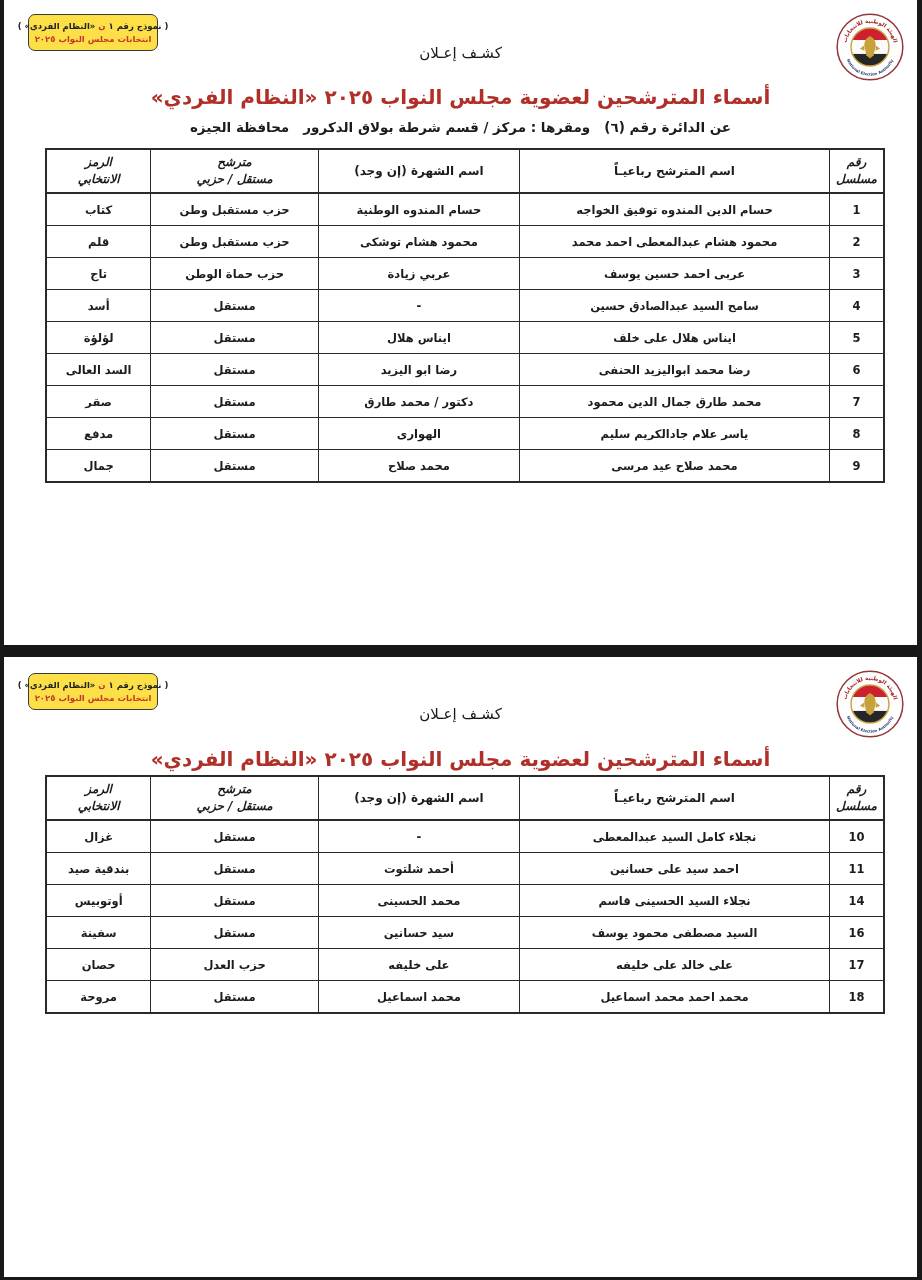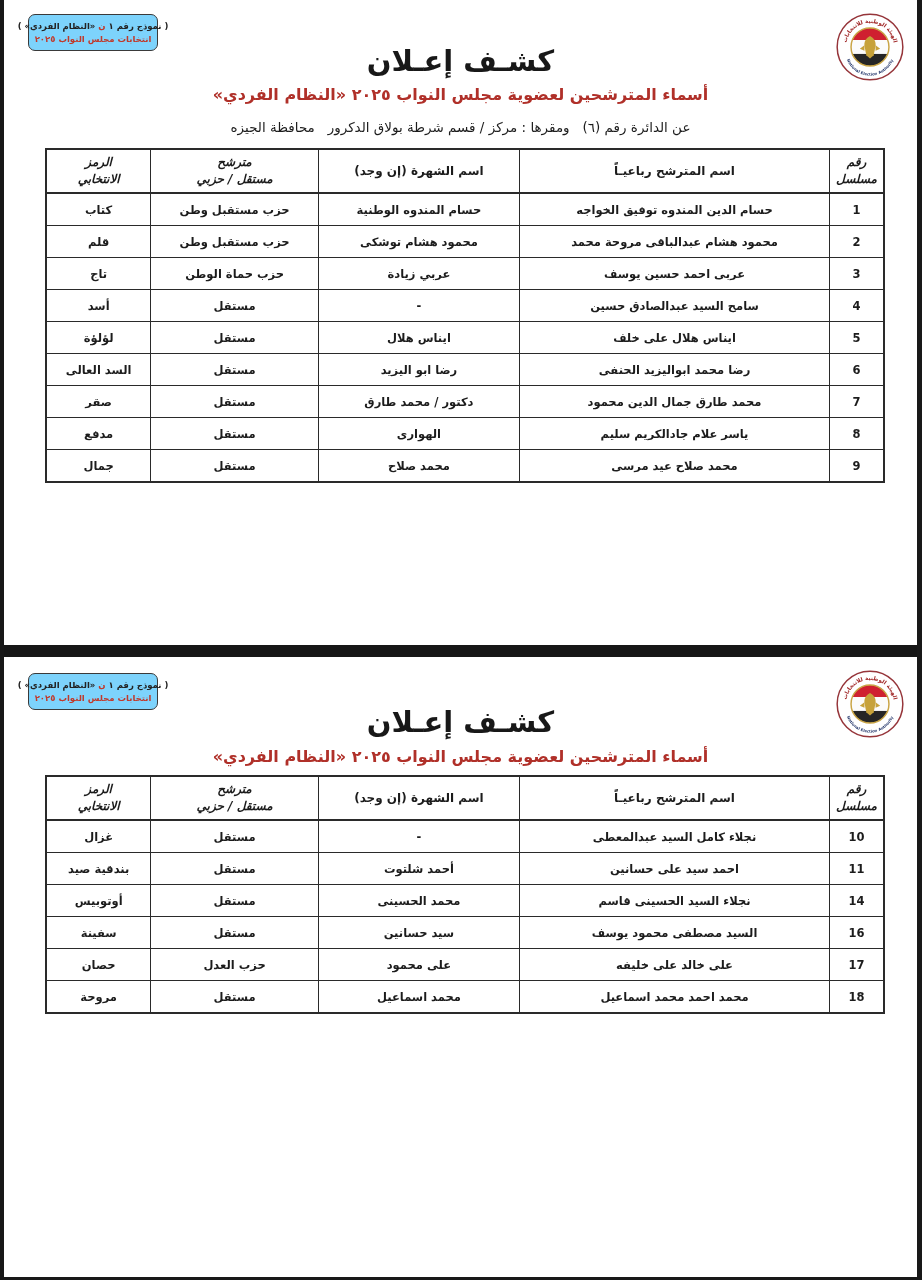--- a/index.html
+++ b/index.html
@@ -12,47 +12,47 @@
   .edge-right{right:0;top:0;width:5px;height:100%;}
   .edge-bottom{left:0;bottom:0;width:100%;height:3px;}
   .divider{position:absolute;left:0;top:645px;width:100%;height:12px;background:#161616;}
 
   .page{position:absolute;left:4px;right:5px;background:#fff;}
   .page-1{top:0;height:645px;}
   .page-2{top:657px;height:620px;}
 
   .form-box{
     position:absolute;left:24px;top:14px;width:128px;height:35px;
-    border:1.5px solid #3a3a3a;border-radius:7px;background:#7dd3fc;
+    border:1.5px solid #3a3a3a;border-radius:7px;background:#fde047;
     display:flex;flex-direction:column;justify-content:center;align-items:center;
     font-size:8.5px;font-weight:bold;line-height:1.5;direction:rtl;text-align:center;
   }
   .page-2 .form-box{top:16px;}
   .fb-line1{color:#222;white-space:nowrap;}
   .fb-line1 .hl{color:#c0392b;}
   .fb-line2{color:#c0392b;white-space:nowrap;}
 
   .seal{position:absolute;left:829px;top:10px;width:74px;height:74px;}
   .page-2 .seal{top:10px;}
 
   .doc-title{
     position:absolute;left:0;width:100%;text-align:center;direction:rtl;
-    font-size:29px;font-weight:bold;color:#181818;letter-spacing:0;
+    font-size:15px;font-weight:normal;color:#181818;letter-spacing:0;
   }
   .page-1 .doc-title{top:44px;}
   .page-2 .doc-title{top:48px;}
   .doc-subtitle{
     position:absolute;left:0;width:100%;text-align:center;direction:rtl;
-    font-size:16px;font-weight:bold;color:#b03029;
+    font-size:20px;font-weight:bold;color:#b03029;
   }
   .page-1 .doc-subtitle{top:85px;}
   .page-2 .doc-subtitle{top:90px;}
   .district-line{
     position:absolute;left:0;width:100%;text-align:center;direction:rtl;
-    font-size:13.5px;font-weight:normal;color:#1c1c1c;top:119px;
+    font-size:13.5px;font-weight:bold;color:#1c1c1c;top:119px;
   }
 
   table.cands{
     position:absolute;left:41px;width:840px;border-collapse:collapse;
     direction:rtl;table-layout:fixed;background:#fff;
     border:2px solid #2a2a2a;
   }
   .page-1 table.cands{top:148px;}
   .page-2 table.cands{top:118px;}
   table.cands th, table.cands td{
@@ -136,21 +136,21 @@
     <tbody>
         <tr>
           <td class="col-serial">1</td>
           <td class="col-name">حسام الدين المندوه توفيق الخواجه</td>
           <td class="col-shohra">حسام المندوه الوطنية</td>
           <td class="col-party">حزب مستقبل وطن</td>
           <td class="col-symbol">كتاب</td>
         </tr>
         <tr>
           <td class="col-serial">2</td>
-          <td class="col-name">محمود هشام عبدالباقى مروحة محمد</td>
+          <td class="col-name">محمود هشام عبدالمعطى احمد محمد</td>
           <td class="col-shohra">محمود هشام توشكى</td>
           <td class="col-party">حزب مستقبل وطن</td>
           <td class="col-symbol">قلم</td>
         </tr>
         <tr>
           <td class="col-serial">3</td>
           <td class="col-name">عربى احمد حسين يوسف</td>
           <td class="col-shohra">عربي زيادة</td>
           <td class="col-party">حزب حماة الوطن</td>
           <td class="col-symbol">تاج</td>
@@ -285,21 +285,21 @@
         <tr>
           <td class="col-serial">16</td>
           <td class="col-name">السيد مصطفى محمود يوسف</td>
           <td class="col-shohra">سيد حسانين</td>
           <td class="col-party">مستقل</td>
           <td class="col-symbol">سفينة</td>
         </tr>
         <tr>
           <td class="col-serial">17</td>
           <td class="col-name">على خالد على خليفه</td>
-          <td class="col-shohra">على محمود</td>
+          <td class="col-shohra">على خليفه</td>
           <td class="col-party">حزب العدل</td>
           <td class="col-symbol">حصان</td>
         </tr>
         <tr>
           <td class="col-serial">18</td>
           <td class="col-name">محمد احمد محمد اسماعيل</td>
           <td class="col-shohra">محمد اسماعيل</td>
           <td class="col-party">مستقل</td>
           <td class="col-symbol">مروحة</td>
         </tr>

